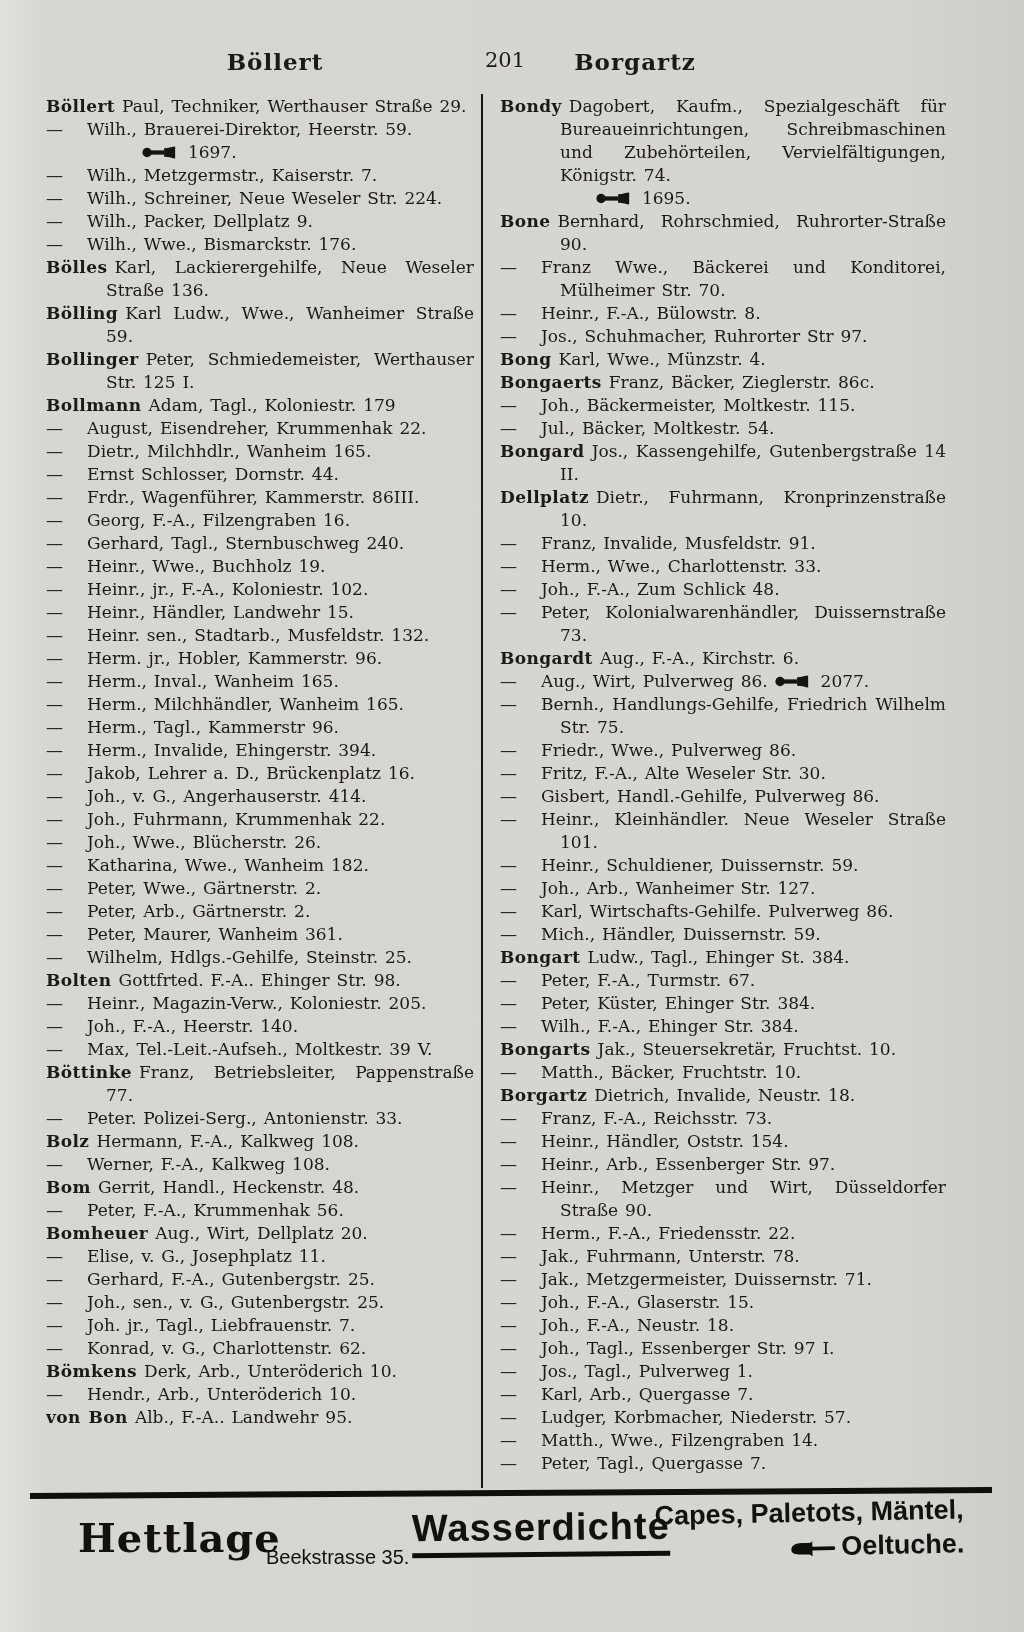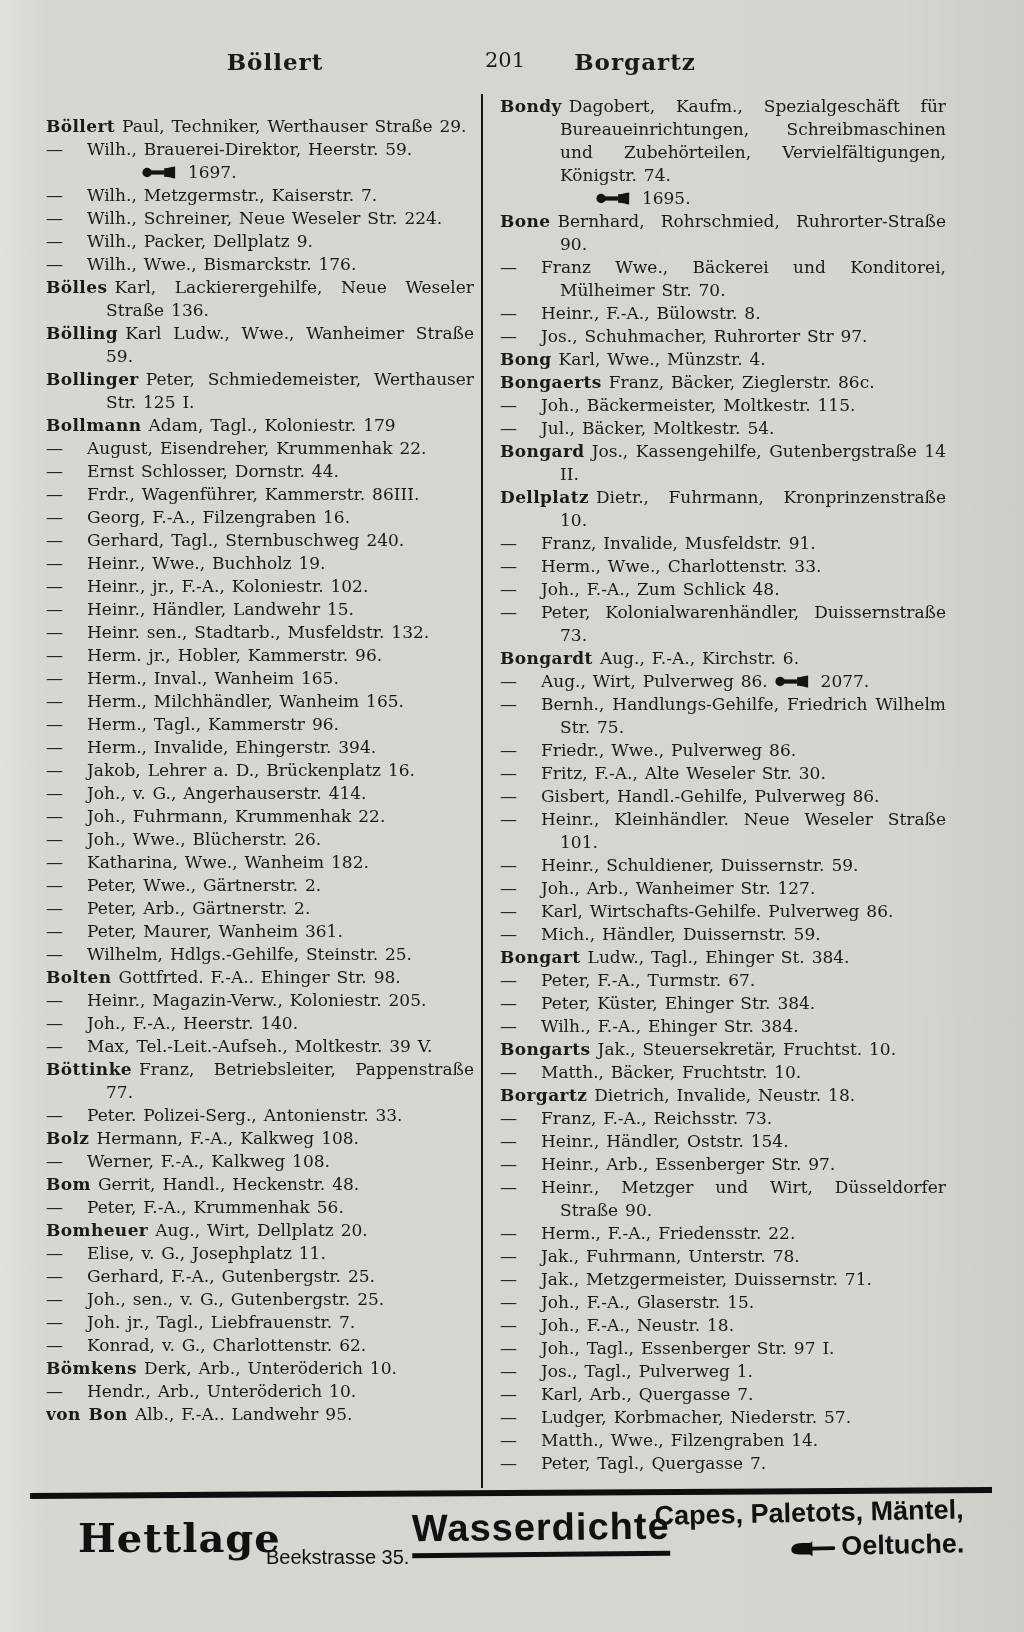--- a/index.html
+++ b/index.html
@@ -18,21 +18,21 @@
   .h-left{left:160px;width:230px;text-align:center;font-weight:bold;font-size:23px;letter-spacing:1px;}
   .h-center{left:415px;width:110px;text-align:right;font-size:21px;}
   .h-right{left:520px;width:230px;text-align:center;font-weight:bold;font-size:23px;letter-spacing:1px;}
   
   .divider{position:absolute;left:481px;top:94px;width:2px;height:1394px;background:#16140f;}
   
   .entries{
     position:absolute;top:95px;margin:0;padding:0;list-style:none;
     font-size:17px;line-height:23px;word-spacing:1.5px;
   }
-  .col-left{left:46px;width:428px;height:1394px;overflow:hidden;margin-top:20px;}
+  .col-left{left:46px;width:428px;height:1394px;overflow:hidden;}
   .col-right{left:500px;width:446px;height:1394px;overflow:hidden;}
   .entry{padding-left:60px;text-indent:-60px;text-align:justify;}
   .lead.bold{font-weight:bold;margin-right:7px;letter-spacing:0.4px;}
   .lead.dash{margin-right:24px;}
   .phone-line{display:block;text-indent:0;margin-left:36px;}
   .phone-svg{width:34px;height:13px;fill:#16140f;vertical-align:-1px;margin-right:5px;}
   
   .ad-rule{position:absolute;left:30px;top:1490px;width:962px;height:6px;background:#0f0e0c;transform:rotate(-0.35deg);}
   .ad{position:absolute;left:0;top:1496px;width:1024px;height:120px;color:#121110;}
   .ad-name{position:absolute;left:78px;top:18px;font-size:40px;font-weight:bold;font-family:"DejaVu Serif",serif;letter-spacing:1px;}
@@ -107,20 +107,24 @@
   </li>
       <li class="entry">
     <span class="lead bold">Bollmann</span><span class="etext">Adam, Tagl., Koloniestr. 179</span>
     
   </li>
       <li class="entry">
     <span class="lead dash">—</span><span class="etext">August, Eisendreher, Krummenhak 22.</span>
     
   </li>
       <li class="entry">
+    <span class="lead dash">—</span><span class="etext">Dietr., Milchhdlr., Wanheim 165.</span>
+    
+  </li>
+      <li class="entry">
     <span class="lead dash">—</span><span class="etext">Ernst Schlosser, Dornstr. 44.</span>
     
   </li>
       <li class="entry">
     <span class="lead dash">—</span><span class="etext">Frdr., Wagenführer, Kammerstr. 86III.</span>
     
   </li>
       <li class="entry">
     <span class="lead dash">—</span><span class="etext">Georg, F.-A., Filzengraben 16.</span>
     

